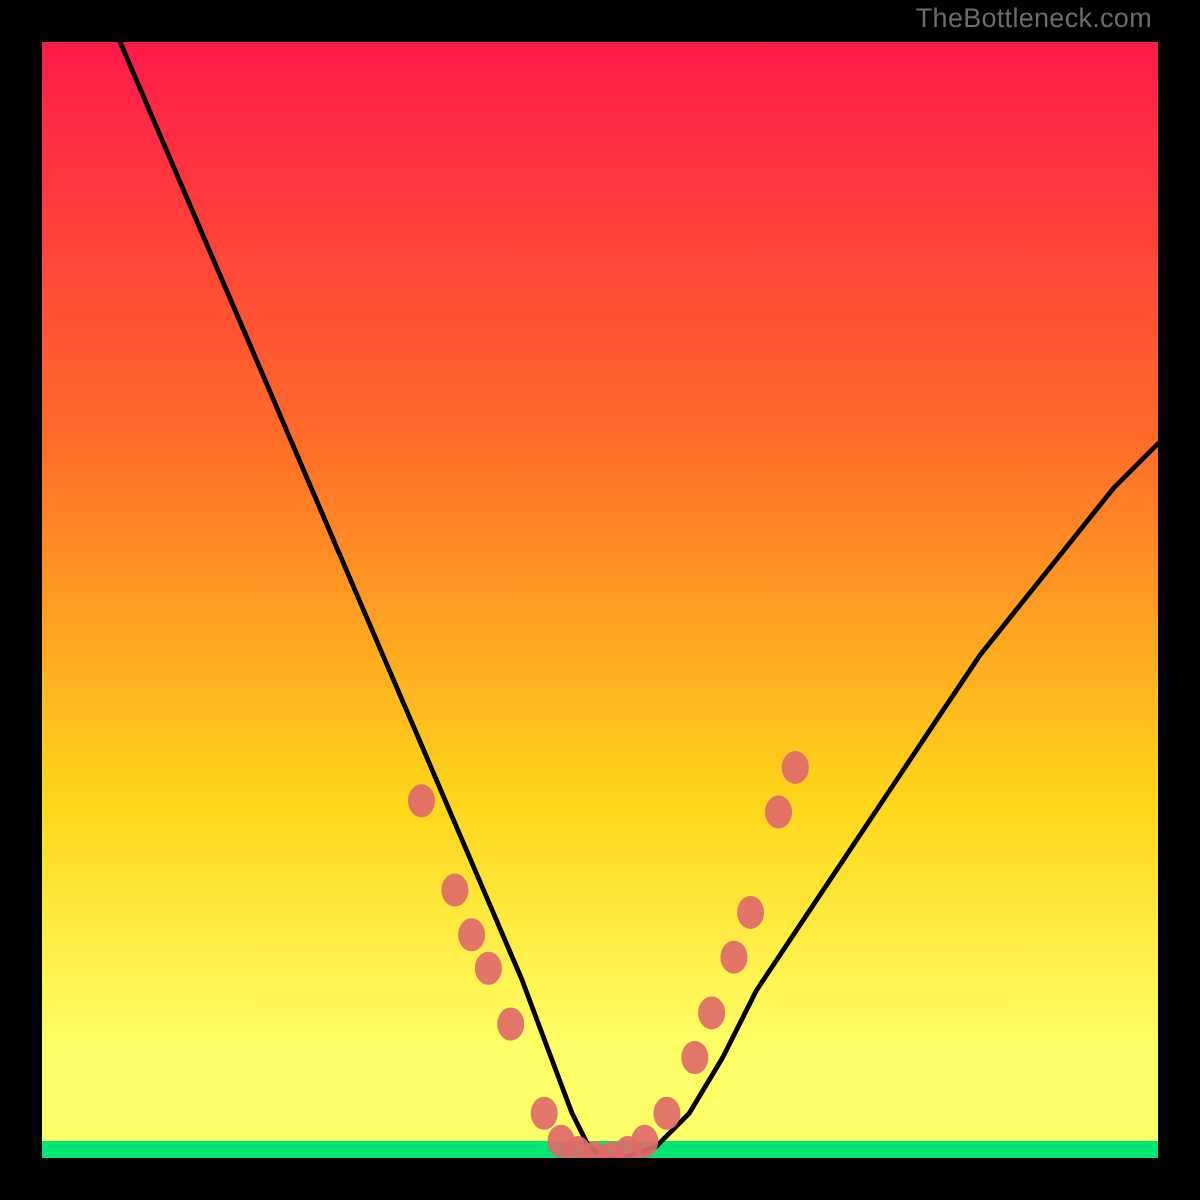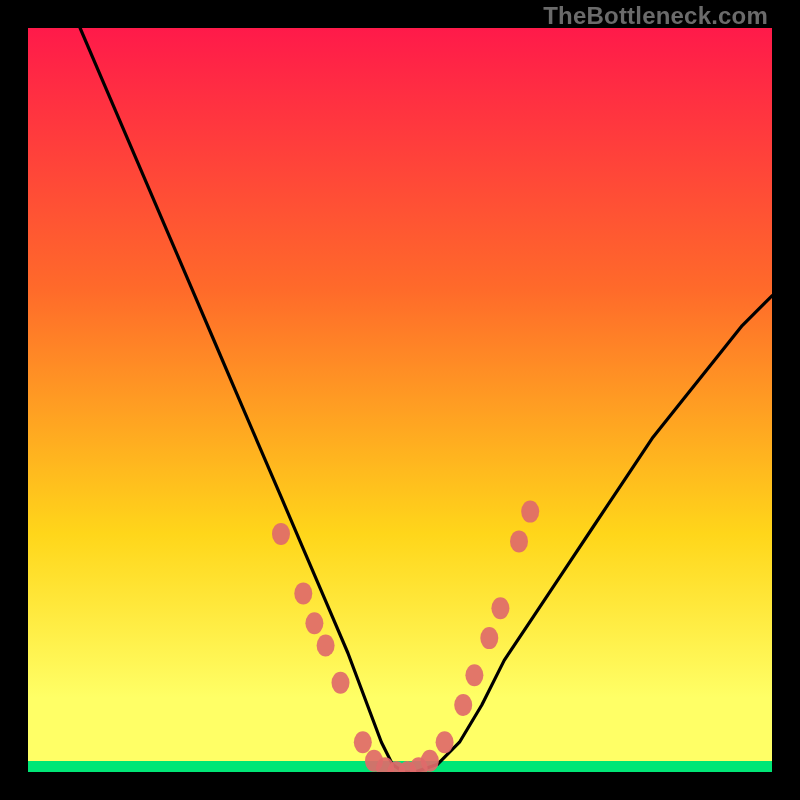--- a/index.html
+++ b/index.html
@@ -24,22 +24,22 @@
     left: 0;
     top: 0;
     width: 744px;
     height: 744px;
   }
   .watermark {
     position: absolute;
     top: 2px;
     right: 32px;
     color: #6b6b6b;
-    font-size: 24px;
-    font-weight: 700;
+    font-size: 18px;
+    font-weight: 400;
     letter-spacing: 0.2px;
     user-select: none;
   }
 </style>
 </head>
 <body>
 
 <div class="watermark">TheBottleneck.com</div>
 
 <div class="frame">

